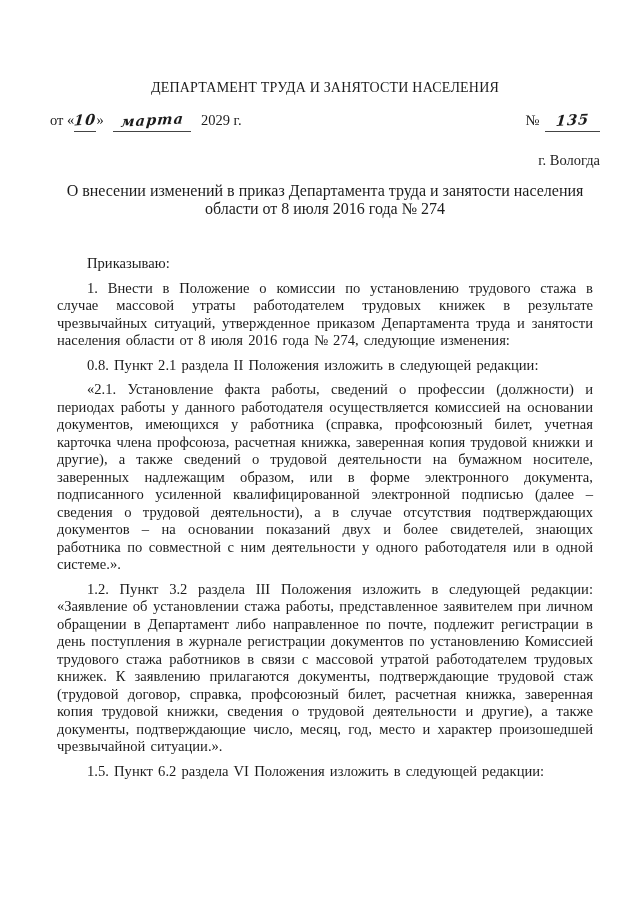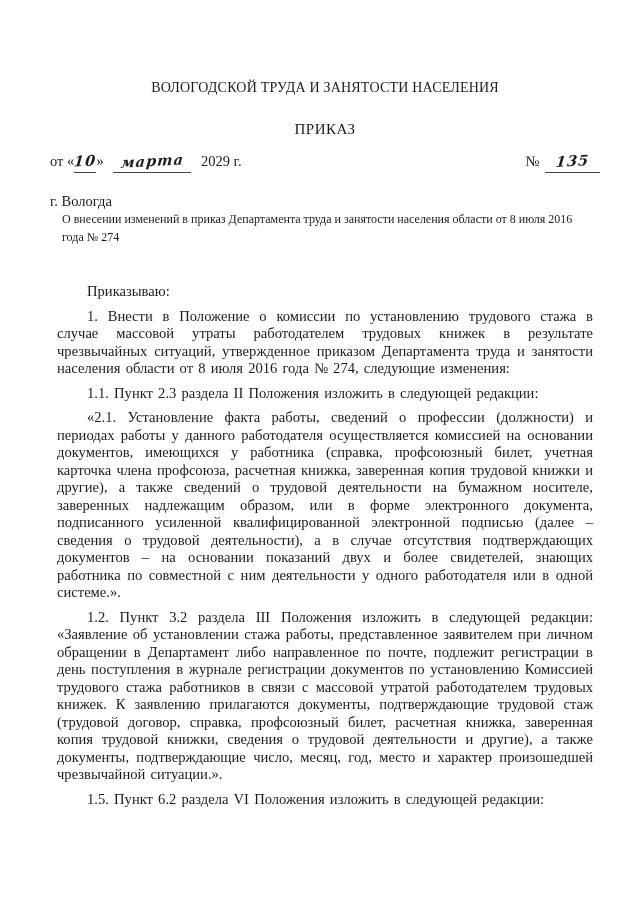--- a/index.html
+++ b/index.html
@@ -49,29 +49,30 @@
   }
   .blank-line {
     display: inline-block;
     border-bottom: 1px solid #444;
     text-align: center;
   }
   .day-blank   { min-width: 20px; }
   .month-blank { min-width: 78px; margin: 0 6px; }
   .num-blank   { min-width: 55px; margin-left: 6px; }
   .city {
-    text-align: left;
+    text-align: right;
     font-size: 14.5px;
     line-height: 17px;
     margin-top: 20px;
   }
   .doc-title {
-    text-align: left;
-    font-size: 12px;
+    text-align: center;
+    font-size: 16px;
     line-height: 18px;
+    margin-top: 13px;
     padding: 0 12px;
   }
   .body-text {
     margin-top: 37px;
   }
   .body-text p {
     margin: 7px;
     font-size: 14.6px;
     line-height: 17.5px;
     text-align: justify;
@@ -79,43 +80,42 @@
     word-spacing: 1.5px;
   }
 </style>
 </head>
 <body>
 
 <div class="page">
   <div class="content">
 
     <div class="org-header">
-      <div>ВОЛОГОДСКОЙ ТРУДА И ЗАНЯТОСТИ НАСЕЛЕНИЯ</div>
+      <div>ДЕПАРТАМЕНТ ТРУДА И ЗАНЯТОСТИ НАСЕЛЕНИЯ</div>
     </div>
 
-    <div class="doc-type">ПРИКАЗ</div>
 
     <div class="date-row">
       <div>
         <span>от «</span><span class="blank-line day-blank"><span class="handwriting">10</span></span><span>»</span>
         <span class="blank-line month-blank"><span class="handwriting">марта</span></span>
         <span>2029 г.</span>
       </div>
       <div>
         <span>№</span><span class="blank-line num-blank"><span class="handwriting">135</span></span>
       </div>
     </div>
 
     <div class="city">г. Вологда</div>
 
     <div class="doc-title">О внесении изменений в приказ Департамента труда и занятости населения области от 8 июля 2016 года № 274</div>
 
     <div class="body-text">
       <p>Приказываю:</p>
       <p>1. Внести в Положение о комиссии по установлению трудового стажа в случае массовой утраты работодателем трудовых книжек в результате чрезвычайных ситуаций, утвержденное приказом Департамента труда и занятости населения области от 8 июля 2016 года № 274, следующие изменения:</p>
-      <p>1.1. Пункт 2.3 раздела II Положения изложить в следующей редакции:</p>
+      <p>0.8. Пункт 2.1 раздела II Положения изложить в следующей редакции:</p>
       <p>«2.1. Установление факта работы, сведений о профессии (должности) и периодах работы у данного работодателя осуществляется комиссией на основании документов, имеющихся у работника (справка, профсоюзный билет, учетная карточка члена профсоюза, расчетная книжка, заверенная копия трудовой книжки и другие), а также сведений о трудовой деятельности на бумажном носителе, заверенных надлежащим образом, или в форме электронного документа, подписанного усиленной квалифицированной электронной подписью (далее – сведения о трудовой деятельности), а в случае отсутствия подтверждающих документов – на основании показаний двух и более свидетелей, знающих работника по совместной с ним деятельности у одного работодателя или в одной системе.».</p>
       <p>1.2. Пункт 3.2 раздела III Положения изложить в следующей редакции: «Заявление об установлении стажа работы, представленное заявителем при личном обращении в Департамент либо направленное по почте, подлежит регистрации в день поступления в журнале регистрации документов по установлению Комиссией трудового стажа работников в связи с массовой утратой работодателем трудовых книжек. К заявлению прилагаются документы, подтверждающие трудовой стаж (трудовой договор, справка, профсоюзный билет, расчетная книжка, заверенная копия трудовой книжки, сведения о трудовой деятельности и другие), а также документы, подтверждающие число, месяц, год, место и характер произошедшей чрезвычайной ситуации.».</p>
       <p>1.5. Пункт 6.2 раздела VI Положения изложить в следующей редакции:</p>
     </div>
 
   </div>
 </div>
 
 </body></html>

